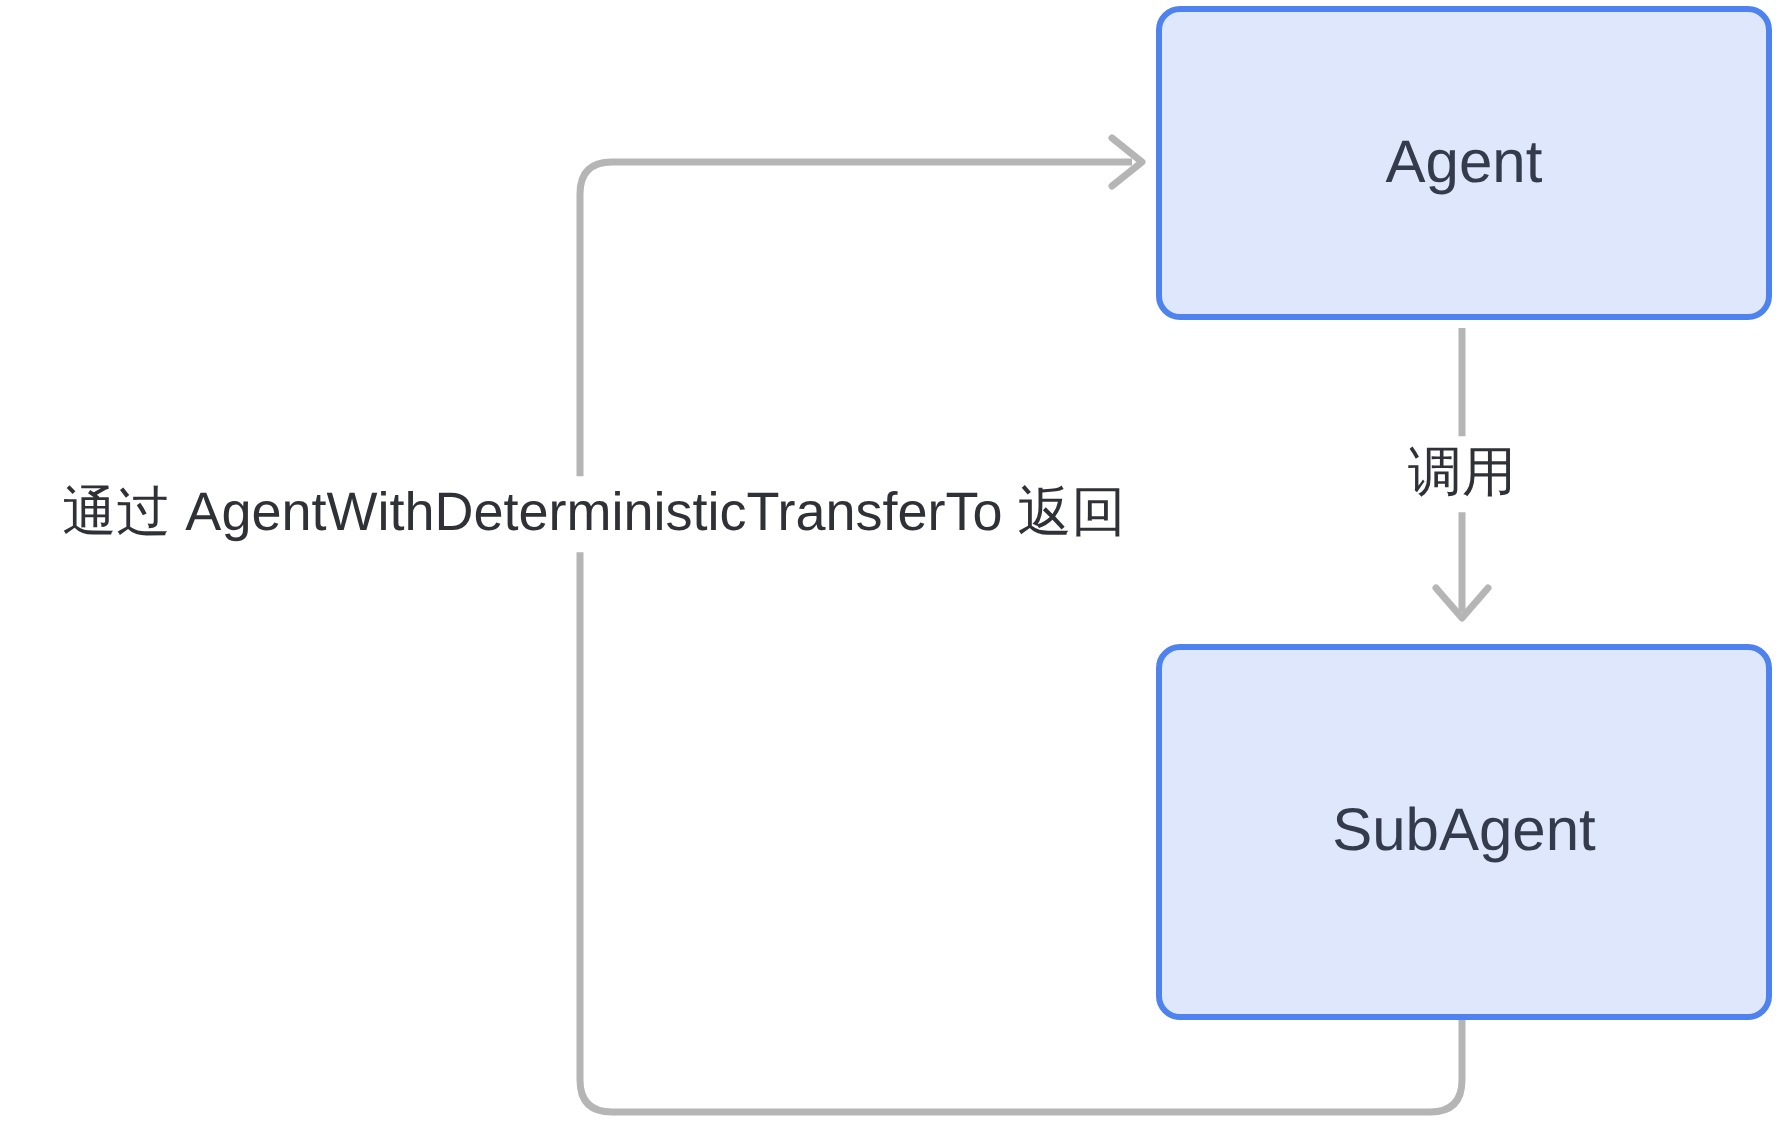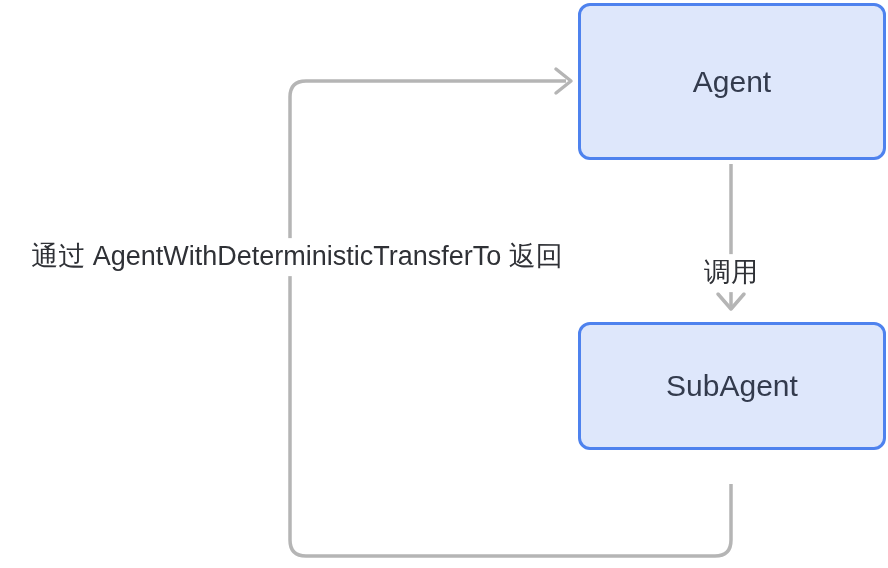--- a/index.html
+++ b/index.html
@@ -54,36 +54,35 @@
   .node-agent {
     left: 578px;
     top: 3px;
     width: 308px;
     height: 157px;
   }
   .node-subagent {
     left: 578px;
     top: 322px;
     width: 308px;
-    height: 128px;
+    height: 188px;
   }
   .edge-label {
     position: absolute;
     transform: translate(-50%, -50%);
     background: var(--background, #ffffff);
     color: var(--edge-label-text, #2f3136);
     font-size: 27px;
     line-height: 1.25;
     white-space: nowrap;
     padding: 2px 6px;
   }
   .label-call {
     left: 731px;
     top: 237px;
-    margin-top: 36px;
   }
   .label-return {
     left: 297px;
     top: 257px;
   }
 </style>
 </head>
 <body>
 
 <div class="canvas">

